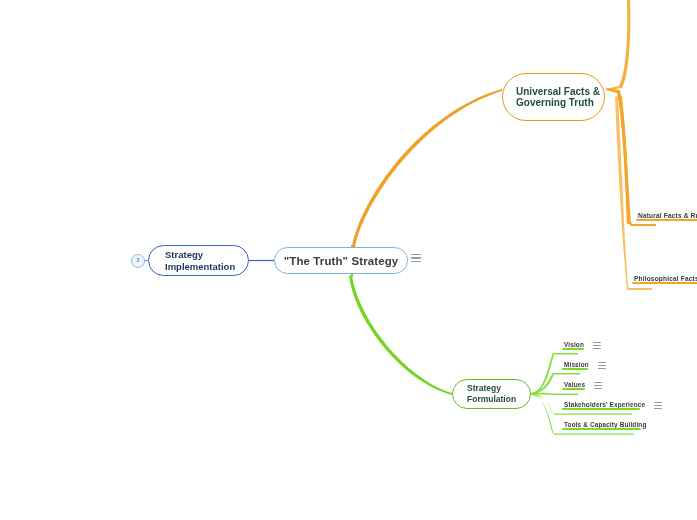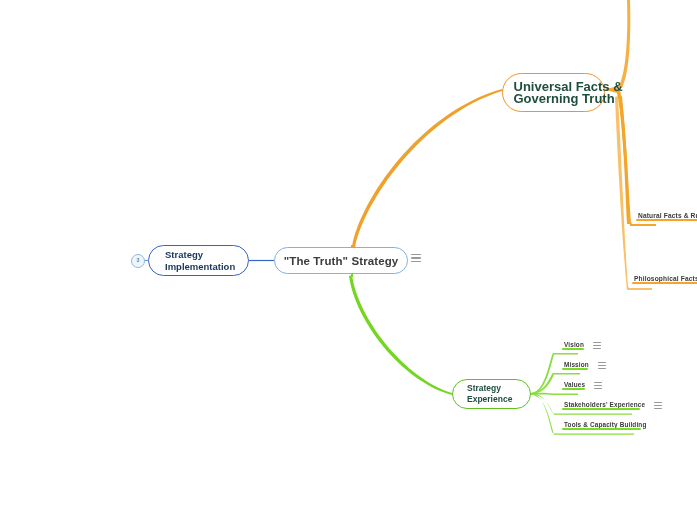--- a/index.html
+++ b/index.html
@@ -79,25 +79,25 @@
     line-height: 11.5px;
     padding: 3px 8px;
   }
   #impl-node .lbl { text-align: left; width: 100%; padding-left: 8px; }
 
   
   #universal-node {
     left: 502px;
     top: 73px;
     width: 103px;
-    height: 39px;
+    height: 48px;
     border-color: #ef9523;
     border-width: 1.4px;
     color: #1f4e3d;
-    font-size: 13px;
+    font-size: 10px;
     font-weight: bold;
     line-height: 11.5px;
     padding: 11px 6px;
   }
   #universal-node .lbl { text-align: left; width: 100%; padding-left: 9px; }
 
   
   #formulation-node {
     left: 452px;
     top: 379px;
@@ -263,21 +263,21 @@
   </div>
 
   <div class="leaf orange" style="left:632px; top:275px; width:72px;">
     <span class="text">Philosophical Facts &amp;</span>
     <span class="rule" style="width:70px;"></span>
   </div>
 
   <div class="node pill" id="formulation-node">
     <div class="lbl">
       <div>Strategy</div>
-      <div>Experience</div>
+      <div>Formulation</div>
     </div>
   </div>
 
   <div class="leaf green" style="left:562px; top:341px; width:34px;">
     <span class="text">Vision</span>
     <span class="note-icon">
         <i></i>
         <i></i>
         <i></i>
       </span>

